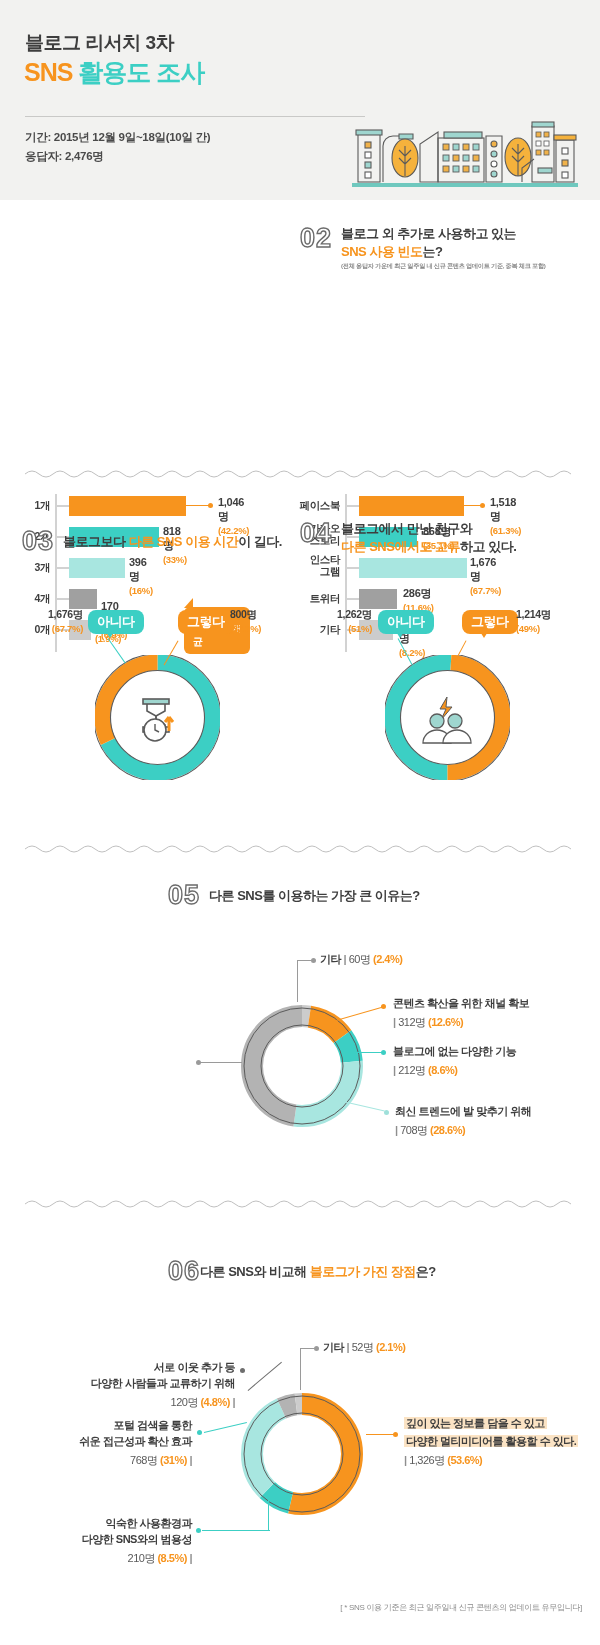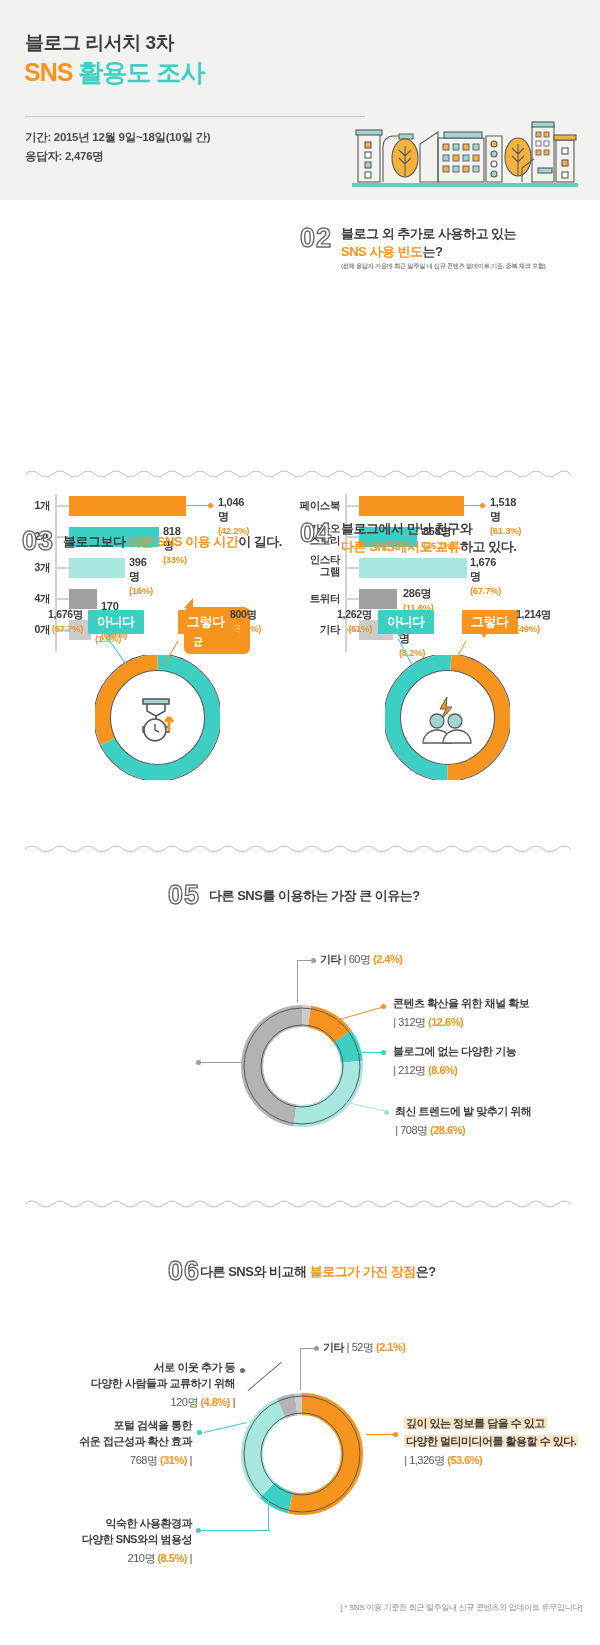--- a/index.html
+++ b/index.html
@@ -43,21 +43,21 @@
   .ldot { position: absolute; width: 5px; height: 5px; border-radius: 50%; background: #F7941E; }
 
   .avgbadge { position: absolute; background: #F7941E; border-radius: 6px; color: #fff;
               display: flex; align-items: baseline; padding: 5px 9px; }
   .avgbadge .lbl { font-size: 10px; font-weight: bold; letter-spacing: -0.5px; }
   .avgbadge .num { font-size: 21px; font-weight: bold; margin-left: 3px; letter-spacing: -1px; }
   .avgbadge .unit { font-size: 8px; margin-left: 1px; }
   .avgtail { position: absolute; width: 0; height: 0; border-left: 9px solid transparent;
              border-right: 0 solid transparent; border-bottom: 10px solid #F7941E; }
 
-  .bubble { position: absolute; border-radius: 1px; padding: 3px 9px; color: #fff;
+  .bubble { position: absolute; border-radius: 8px; padding: 3px 9px; color: #fff;
             font-size: 13px; font-weight: bold; letter-spacing: -0.5px; }
   .bubble.teal { background: #3CCFC4; }
   .bubble.orange { background: #F7941E; }
   .btail { position: absolute; width: 0; height: 0; }
   .sidestat { position: absolute; font-size: 10.5px; font-weight: bold; color: #3e3e3e; line-height: 1.3; letter-spacing: -0.3px; }
   .sidestat .pc { color: #F7941E; font-size: 9.5px; }
   .connector { position: absolute; background: #3CCFC4; height: 1.2px; transform-origin: left center; }
 
   
   .callout { position: absolute; font-size: 11px; font-weight: bold; color: #3e3e3e; letter-spacing: -0.5px; line-height: 1.45; }

